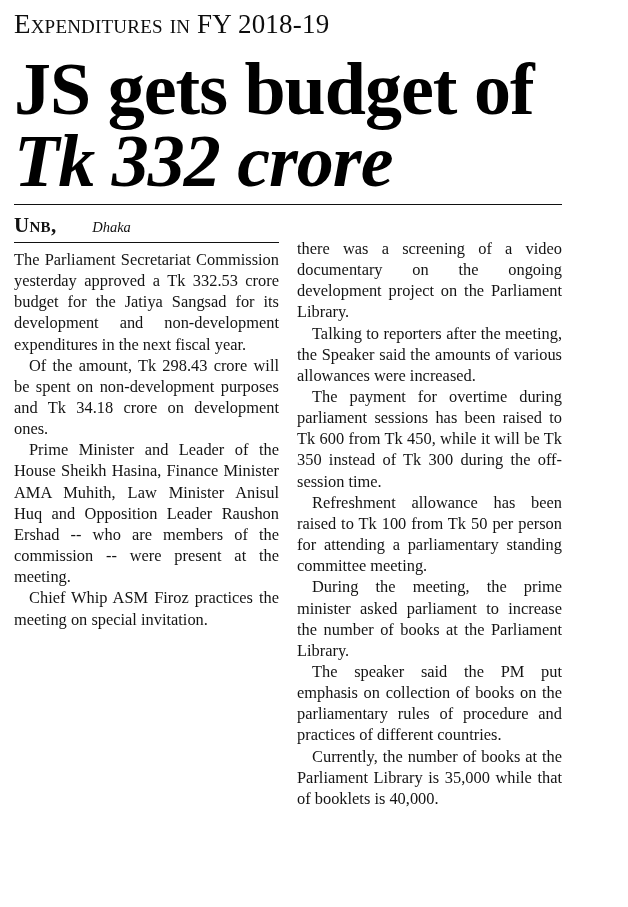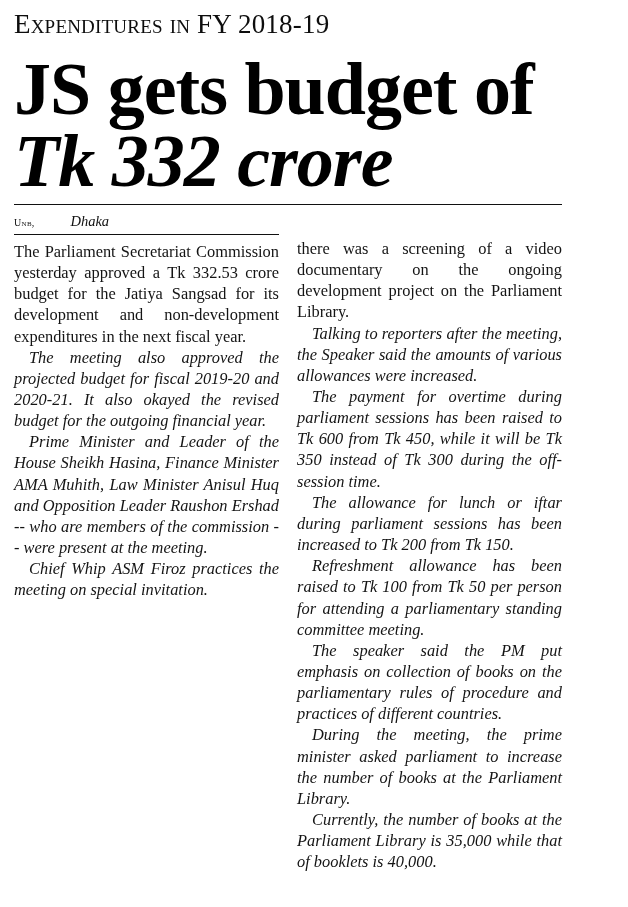--- a/index.html
+++ b/index.html
@@ -58,22 +58,22 @@
     width: 287px;
     position: relative;
   }
   .byline {
     font-size: 15px;
     color: #111;
     margin: 2px 0 4px 0;
     font-variant: small-caps;
   }
   .byline .agency {
-    font-weight: normal;
-    font-size: 10px;
+    font-weight: bold;
+    font-size: 21px;
     letter-spacing: 0.3px;
   }
   .byline .city {
     font-style: italic;
     font-variant: normal;
     font-size: 14.5px;
     margin-left: 32px;
   }
   .byline-rule {
     border-top: 1.4px solid #111;
@@ -85,21 +85,20 @@
     line-height: 1.29;
     text-align: justify;
     text-justify: inter-word;
     margin: 0;
     color: #141414;
     hyphens: auto;
     -webkit-hyphens: auto;
   }
   p.body + p.body {
     text-indent: 15px;
-    font-style: italic;
   }
   .col.right p.body:first-child {
     text-indent: 0;
   }
   .col.right .spacer-top {
     height: 27px;
   }
 </style>
 </head>
 <body>
@@ -118,32 +117,31 @@
   <div class="columns">
 
     <div class="col left">
       <div class="byline">
         <span class="agency">Unb,</span>
         <span class="city">Dhaka</span>
       </div>
       <div class="byline-rule"></div>
 
       <p class="body">The Parliament Secretariat Commission yesterday approved a Tk 332.53 crore budget for the Jatiya Sangsad for its development and non-development expenditures in the next fiscal year.</p>
-      <p class="body">The meeting also approved the projected budget for fiscal 2019-20 and 2020-21. It also okayed the revised budget for the outgoing financial year.</p>
+      <p class="body">Of the amount, Tk 298.43 crore will be spent on non-development purposes and Tk 34.18 crore on development ones.</p>
       <p class="body">Prime Minister and Leader of the House Sheikh Hasina, Finance Minister AMA Muhith, Law Minister Anisul Huq and Opposition Leader Raushon Ershad -- who are members of the commission -- were present at the meeting.</p>
       <p class="body">Chief Whip ASM Firoz practices the meeting on special invitation.</p>
     </div>
 
     <div class="col right">
       <div class="spacer-top"></div>
 
       <p class="body">there was a screening of a video documentary on the ongoing development project on the Parliament Library.</p>
       <p class="body">Talking to reporters after the meeting, the Speaker said the amounts of various allowances were increased.</p>
       <p class="body">The payment for overtime during parliament sessions has been raised to Tk 600 from Tk 450, while it will be Tk 350 instead of Tk 300 during the off-session time.</p>
-      <p class="body">The allowance for lunch or iftar during parliament sessions has been increased to Tk 200 from Tk 150.</p>
       <p class="body">Refreshment allowance has been raised to Tk 100 from Tk 50 per person for attending a parliamentary standing committee meeting.</p>
+      <p class="body">During the meeting, the prime minister asked parliament to increase the number of books at the Parliament Library.</p>
       <p class="body">The speaker said the PM put emphasis on collection of books on the parliamentary rules of procedure and practices of different countries.</p>
-      <p class="body">During the meeting, the prime minister asked parliament to increase the number of books at the Parliament Library.</p>
       <p class="body">Currently, the number of books at the Parliament Library is 35,000 while that of booklets is 40,000.</p>
     </div>
 
   </div>
 </div>
 
 </body></html>

